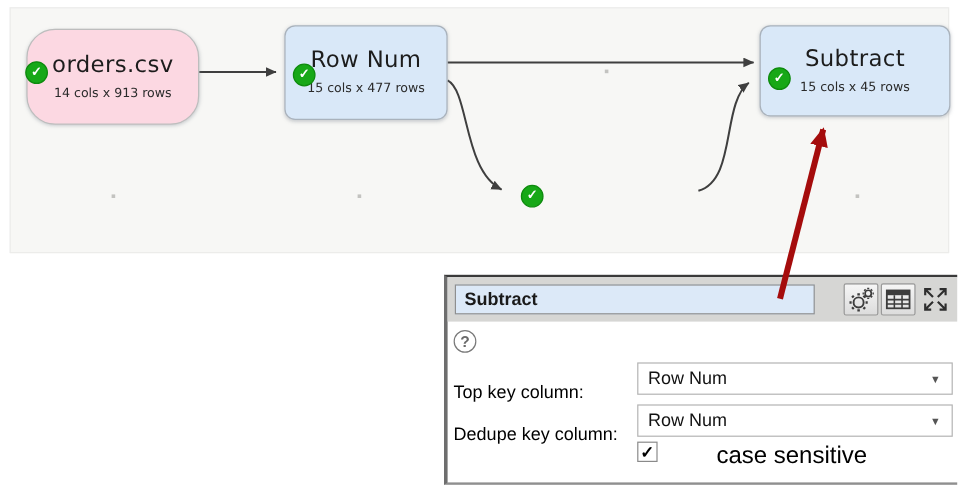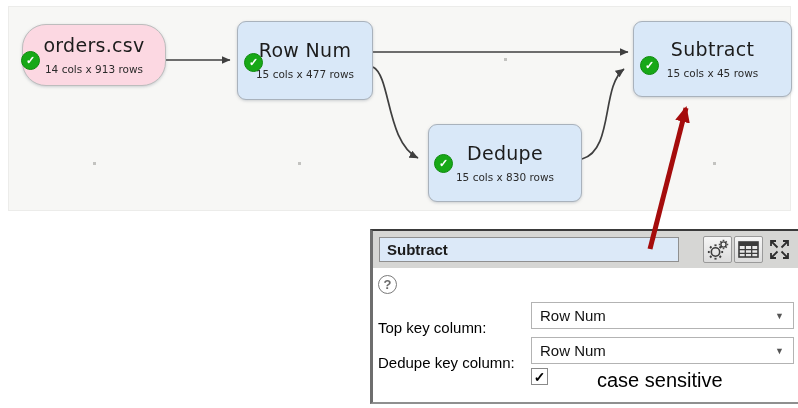--- a/index.html
+++ b/index.html
@@ -98,36 +98,32 @@
       <marker id="redarr" markerUnits="userSpaceOnUse" markerWidth="20" markerHeight="18" refX="14" refY="7.5" orient="auto">
         <path d="M0,0 L16,7.5 L0,15 Z" fill="#a50c0c"></path>
       </marker>
     </defs>
     <path d="M166,60 L230,60" fill="none" stroke="#3f3f3f" stroke-width="1.7" marker-end="url(#arr)"></path>
     <path d="M373,52 L628,52" fill="none" stroke="#3f3f3f" stroke-width="1.7" marker-end="url(#arr)"></path>
     <path d="M373,67 C391,76 386,142 418,158" fill="none" stroke="#3f3f3f" stroke-width="1.7" marker-end="url(#arr)"></path>
     <path d="M582,159 C614,150 601,86 624,69" fill="none" stroke="#3f3f3f" stroke-width="1.7" marker-end="url(#arr)"></path>
   </svg>
 
-  <div class="node node-pink" style="left:22px;top:24px;width:144px;height:62px">
+  <div class="node node-pink" style="left:22px;top:24px;width:144px;height:80px">
     <span class="node-title">orders.csv</span>
     <span class="node-sub">14 cols x 913 rows</span>
   </div>
   <div class="status-check" style="left:21px;top:51px">✓</div>
 
   <div class="node node-blue" style="left:237px;top:21px;width:136px;height:79px">
     <span class="node-title">Row Num</span>
     <span class="node-sub">15 cols x 477 rows</span>
   </div>
   <div class="status-check" style="left:244px;top:53px">✓</div>
 
-  <div class="node node-blue" style="left:428px;top:124px;width:154px;height:78px">
-    <span class="node-title">Dedupe</span>
-    <span class="node-sub">15 cols x 830 rows</span>
-  </div>
   <div class="status-check" style="left:434px;top:154px">✓</div>
 
   <div class="node node-blue" style="left:633px;top:21px;width:159px;height:76px">
     <span class="node-title">Subtract</span>
     <span class="node-sub">15 cols x 45 rows</span>
   </div>
   <div class="status-check" style="left:640px;top:56px">✓</div>
 
   <div class="panel">
     <div class="panel-toolbar"></div>

